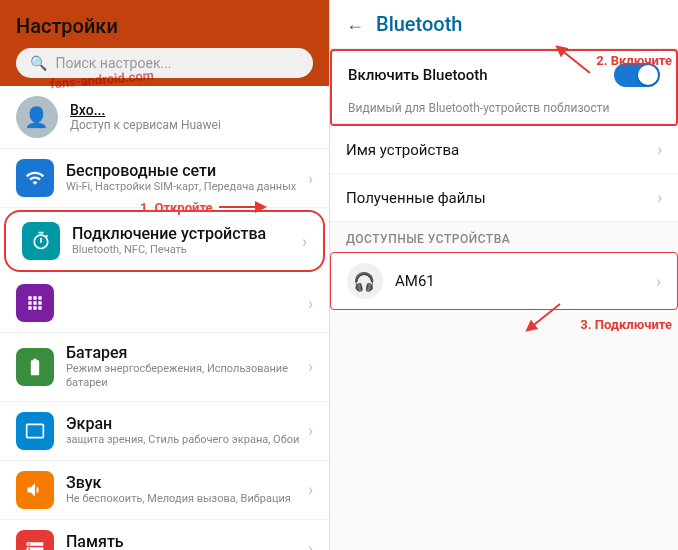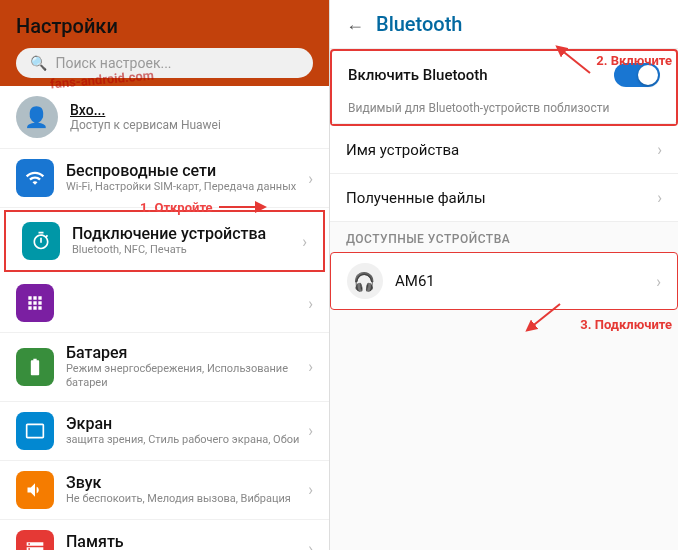--- a/index.html
+++ b/index.html
@@ -106,21 +106,21 @@
       display: flex;
       align-items: center;
       padding: 10px 16px;
       border-bottom: 1px solid #f0f0f0;
       cursor: pointer;
       position: relative;
     }
 
     .settings-item.highlighted {
       border: 2px solid #e53935;
-      border-radius: 0;
+      border-radius: 16px;
       margin: 2px 4px;
     }
 
     .settings-item-icon {
       width: 38px;
       height: 38px;
       border-radius: 8px;
       display: flex;
       align-items: center;
       justify-content: center;

